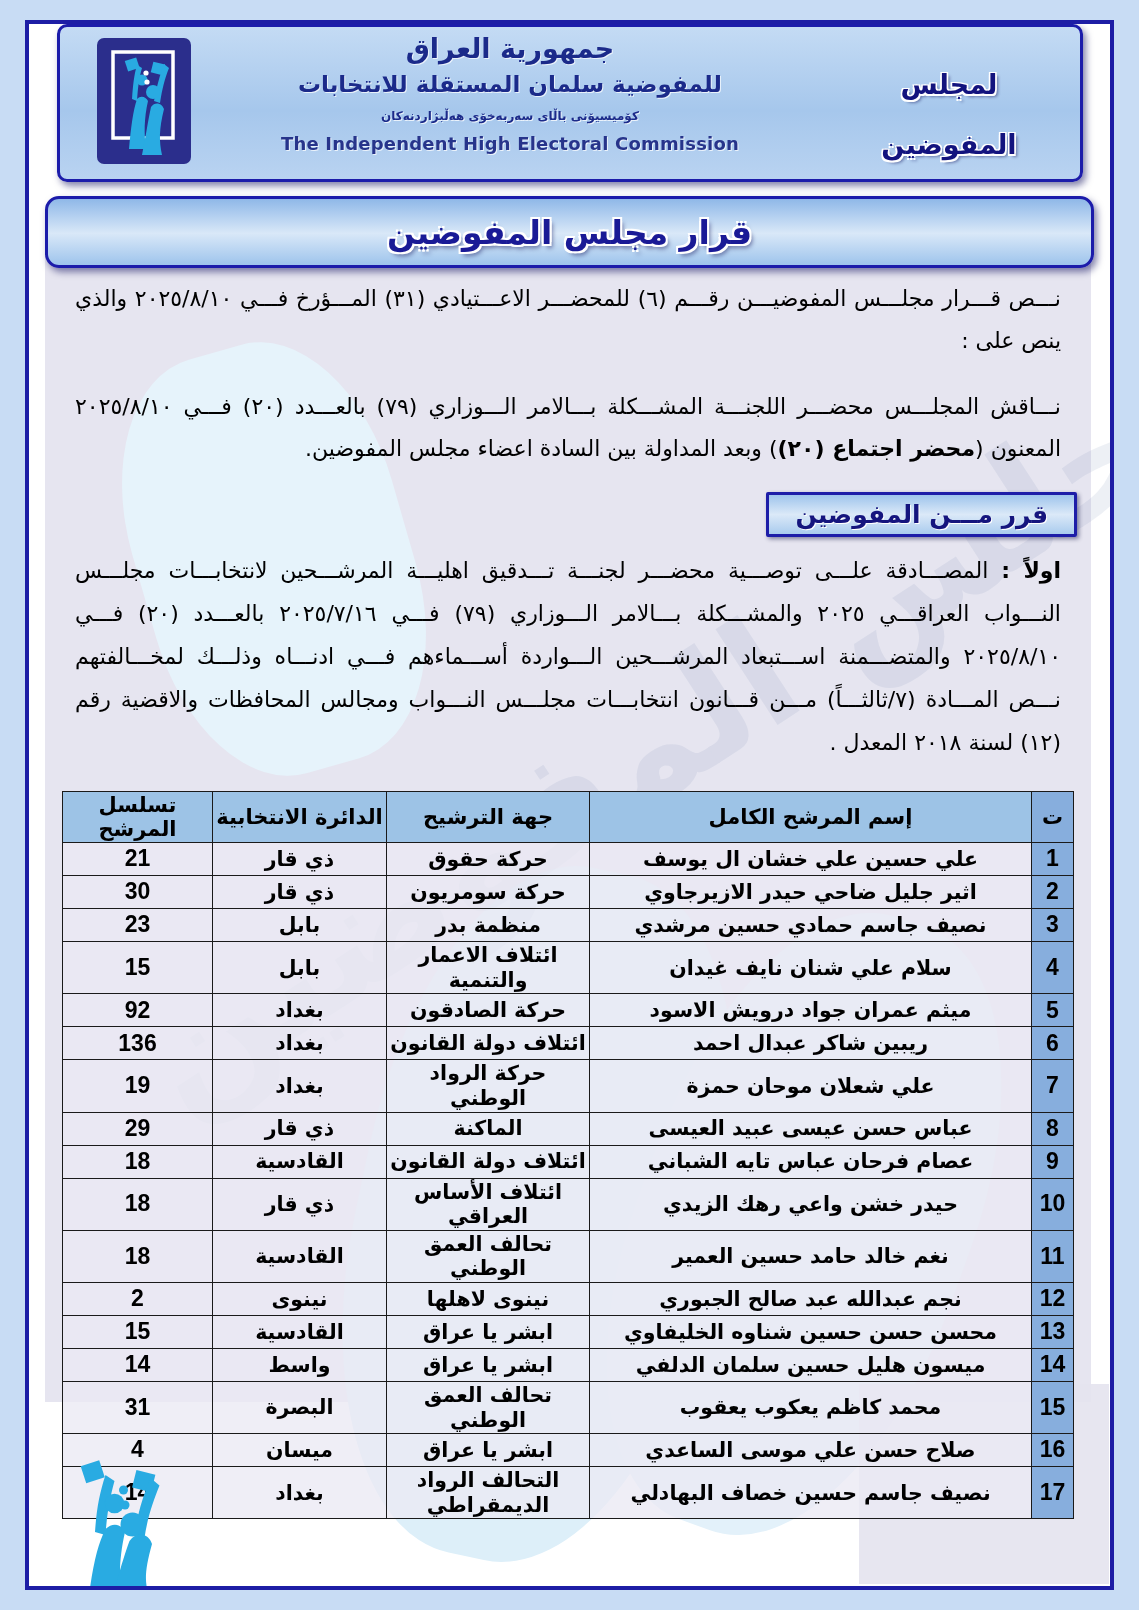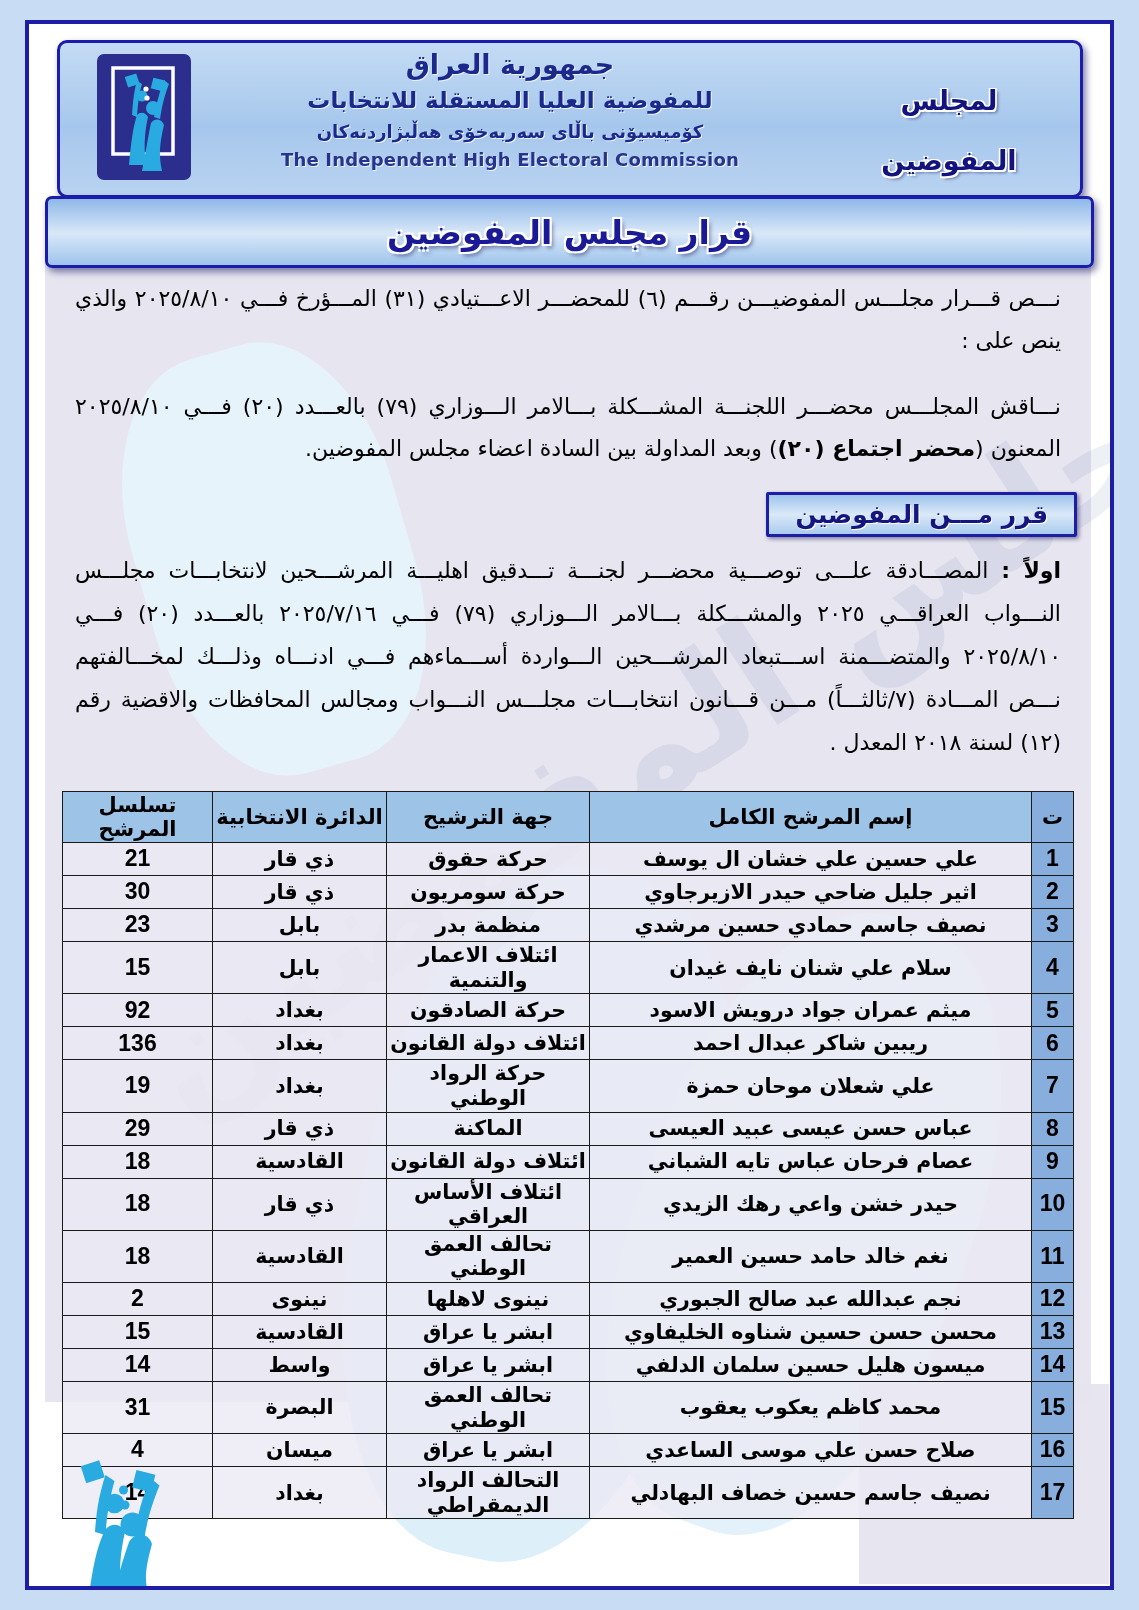--- a/index.html
+++ b/index.html
@@ -19,43 +19,43 @@
   .r2{left:610px;top:880px;width:330px;height:640px;background:#e3f1fa;border-radius:45%;transform:rotate(20deg);}
   .r3{left:110px;top:320px;width:270px;height:430px;background:#e6f3fb;border-radius:40%;transform:rotate(-16deg);}
   .r4{left:830px;top:1360px;width:250px;height:200px;background:#e4e3ee;opacity:.9;}
   .wm-text{
     position:absolute;left:40px;top:680px;white-space:nowrap;
     font-size:150px;font-weight:bold;color:#7d8fb5;opacity:.13;
     transform:rotate(-33deg);transform-origin:40% 50%;direction:rtl;
   }
   
   .header-box{
-    position:absolute;left:28px;top:16px;width:1020px;height:152px;z-index:3;
+    position:absolute;left:28px;top:0;width:1020px;height:152px;z-index:3;
     border:3px solid #1c1caa;border-radius:10px;
     background:linear-gradient(180deg,#c4dbf4 0%,#a6c7ec 55%,#b9d3f1 100%);
     box-shadow:3px 4px 7px rgba(10,10,90,.5);
   }
   .logo{position:absolute;left:36px;top:10px;width:96px;height:128px;}
   .hdr-center{
     position:absolute;left:170px;width:560px;top:4px;text-align:center;color:#1b2a8a;
     text-shadow:1px 1px 0 #eaf2fb;
   }
   .h-l1{font-size:27px;font-weight:bold;line-height:36px;}
   .h-l2{font-size:23px;font-weight:bold;line-height:34px;}
-  .h-l3{font-size:18px;font-weight:bold;line-height:30px;}
+  .h-l3{font-size:12px;font-weight:bold;line-height:30px;}
   .h-l4{font-size:18px;font-weight:bold;line-height:26px;color:#27348b;letter-spacing:.2px;}
   .hdr-right{
     position:absolute;right:16px;top:28px;width:230px;text-align:center;direction:rtl;
     font-size:27px;font-weight:bold;color:#13137e;line-height:60px;
     text-shadow:1.5px 1.5px 0 #fff,-1.5px -1.5px 0 #fff,-1.5px 1.5px 0 #fff,1.5px -1.5px 0 #fff,3px 3px 3px rgba(20,20,90,.45);
   }
   
   .title-bar{
     position:absolute;left:16px;top:172px;width:1043px;height:66px;z-index:3;
-    border:3px solid #1c1caa;border-radius:7px;
+    border:3px solid #1c1caa;border-radius:14px;
     background:linear-gradient(180deg,#8fb8e8 0%,#d9e8f8 52%,#9ec4ec 100%);
     box-shadow:3px 4px 7px rgba(10,10,90,.5);
     display:flex;align-items:center;justify-content:center;
   }
   .title-bar span{
     font-size:33px;font-weight:bold;color:#1a1a96;direction:rtl;
     text-shadow:2px 2px 0 #fff,-2px -2px 0 #fff,-2px 2px 0 #fff,2px -2px 0 #fff,3px 4px 4px rgba(20,20,90,.5);
   }
   
   .lavender-bg{position:absolute;left:16px;top:232px;width:1046px;height:1146px;background:#e6e5f0;z-index:0;}
@@ -113,21 +113,21 @@
         <path d="M33,112 C35,90 37,74 41,62 C45,58 50,60 52,64 C48,82 48,96 50,112 Z"></path>
         <path d="M58,64 C61,48 64,38 68,27 L73,31 C69,41 66,52 64,66 Z"></path>
         <circle cx="57" cy="55" r="7"></circle>
         <path d="M46,118 C50,98 52,84 55,70 C59,64 66,66 68,72 C63,92 63,104 66,118 Z"></path>
       </g>
       <circle cx="50" cy="36" r="2.6" fill="#ffffff"></circle>
       <circle cx="51" cy="45" r="2.6" fill="#ffffff"></circle>
     </svg>
     <div class="hdr-center">
       <div class="h-l1">جمهورية العراق</div>
-      <div class="h-l2">للمفوضية العليا المستقلة للانتخابات</div>
+      <div class="h-l2">للمفوضية سلمان المستقلة للانتخابات</div>
       <div class="h-l3">كۆميسيۆنی باڵای سەربەخۆی هەڵبژاردنەكان</div>
       <div class="h-l4">The Independent High Electoral Commission</div>
     </div>
     <div class="hdr-right">
       <div>لمجلس المفوضين</div>
     </div>
   </div>
 
   <div class="title-bar">
     <span>قرار مجلس المفوضين</span>

